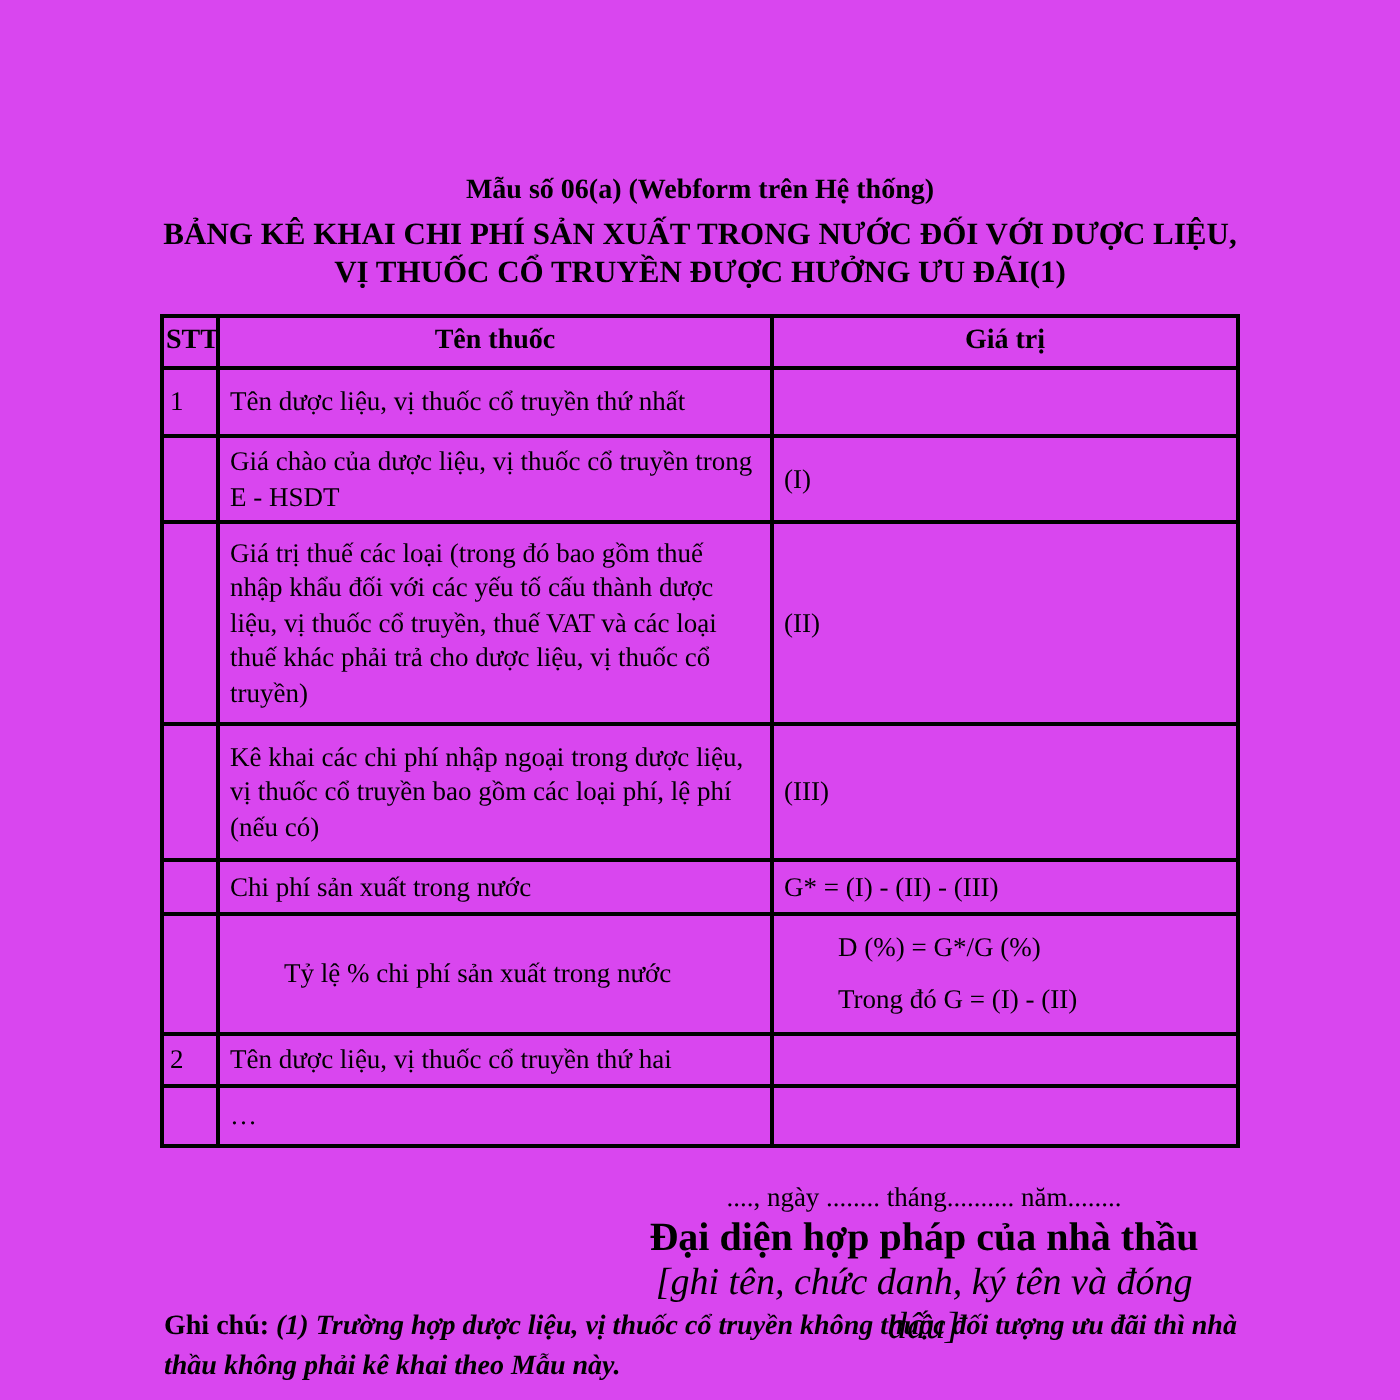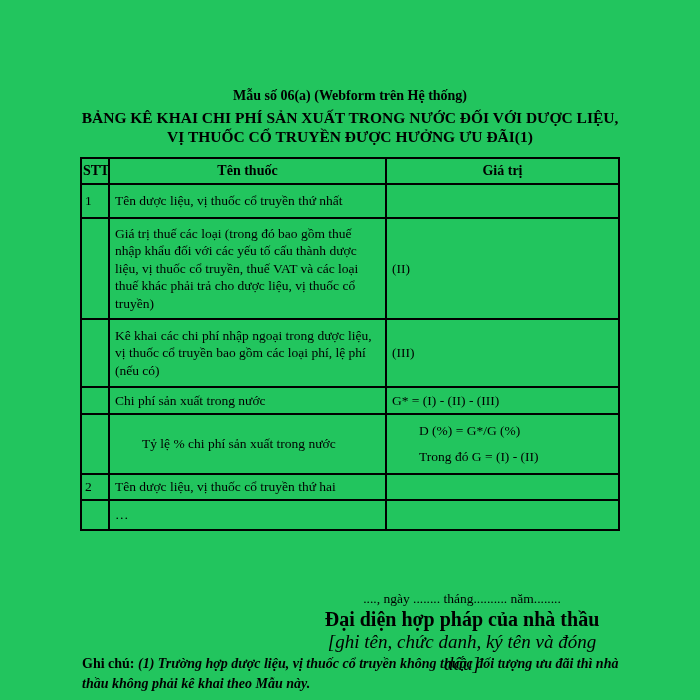--- a/index.html
+++ b/index.html
@@ -5,21 +5,21 @@
   * { margin: 0; padding: 0; box-sizing: border-box; }
   html, body { background: #ffffff; }
   body {
     width: 700px; height: 700px;
     font-family: "Liberation Serif", "DejaVu Serif", serif;
     color: #000;
   }
   .page {
     position: relative;
     width: 700px; height: 700px;
-    background: #22c55e;
+    background: #d946ef;
     overflow: hidden;
   }
   .form-label {
     position: absolute; top: 88px; left: 0; width: 100%;
     text-align: center; font-weight: bold; font-size: 14px;
   }
   .doc-title {
     position: absolute; top: 108px; left: 50px; width: 600px;
     text-align: center; font-weight: bold; font-size: 15.5px; line-height: 19px;
   }
@@ -92,20 +92,25 @@
         <th>Tên thuốc</th>
         <th>Giá trị</th>
       </tr>
     </thead>
     <tbody>
         <tr class="r0">
           <td class="cell-stt">1</td>
           <td class="cell-name">Tên dược liệu, vị thuốc cổ truyền thứ nhất</td>
           <td class="cell-value"></td>
         </tr>
+        <tr class="r1">
+          <td class="cell-stt"></td>
+          <td class="cell-name">Giá chào của dược liệu, vị thuốc cổ truyền trong E - HSDT</td>
+          <td class="cell-value">(I)</td>
+        </tr>
         <tr class="r2">
           <td class="cell-stt"></td>
           <td class="cell-name">Giá trị thuế các loại (trong đó bao gồm thuế nhập khẩu đối với các yếu tố cấu thành dược liệu, vị thuốc cổ truyền, thuế VAT và các loại thuế khác phải trả cho dược liệu, vị thuốc cổ truyền)</td>
           <td class="cell-value">(II)</td>
         </tr>
         <tr class="r3">
           <td class="cell-stt"></td>
           <td class="cell-name">Kê khai các chi phí nhập ngoại trong dược liệu, vị thuốc cổ truyền bao gồm các loại phí, lệ phí (nếu có)</td>
           <td class="cell-value">(III)</td>
         </tr>

